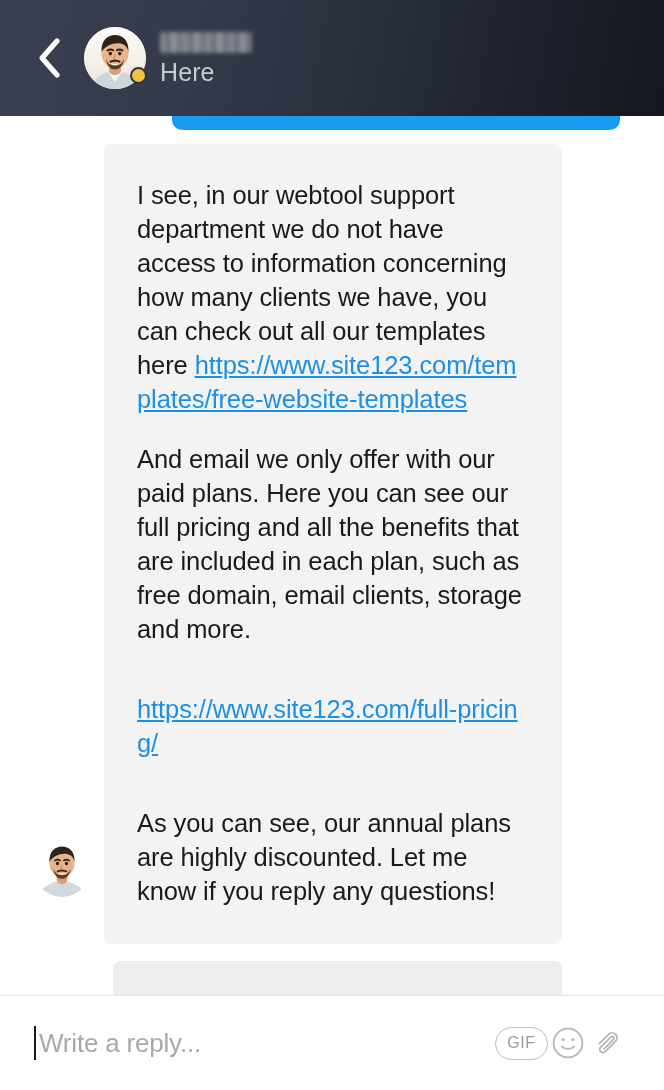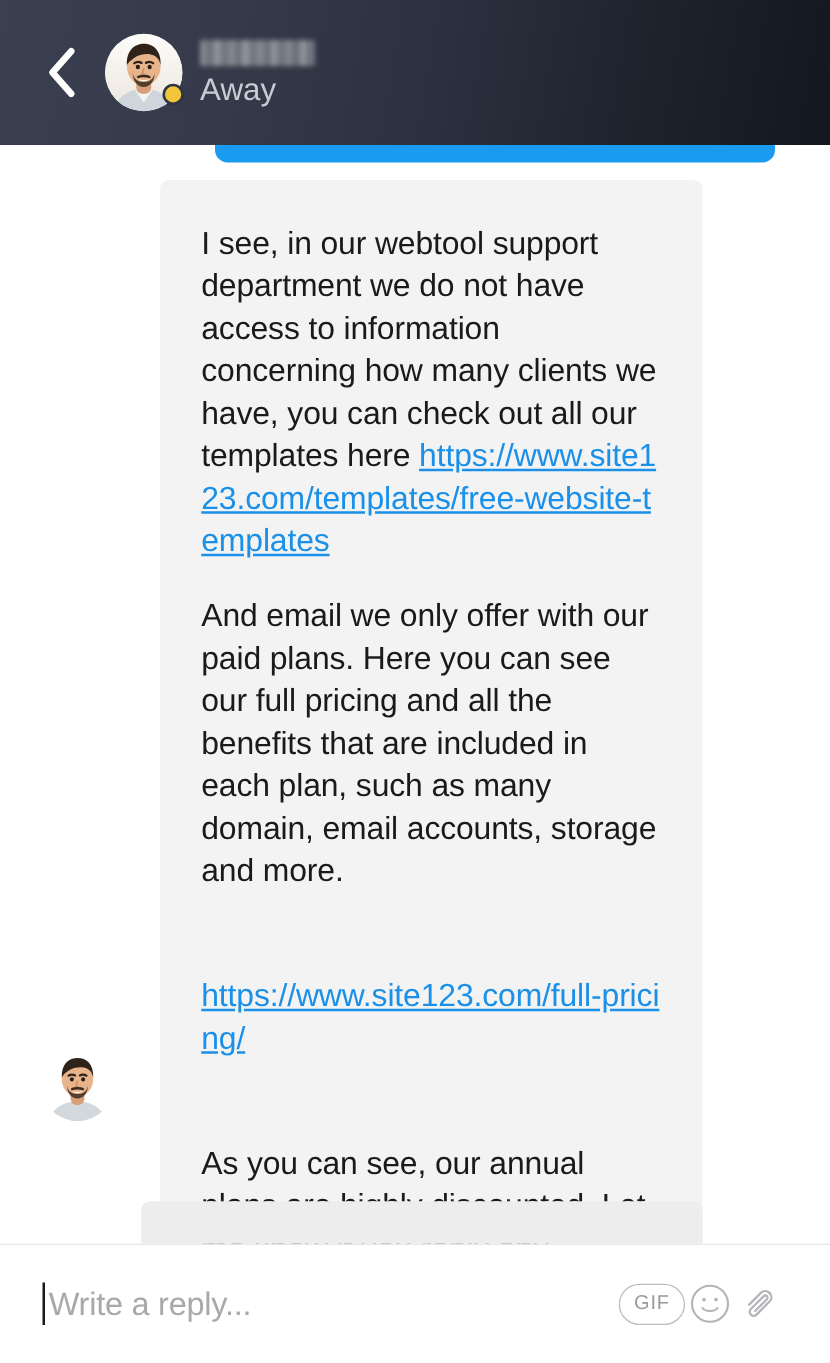--- a/index.html
+++ b/index.html
@@ -122,39 +122,39 @@
     left: 172px;
     right: 44px;
     top: -12px;
     height: 26px;
     background: #1b9bf0;
     border-radius: 10px;
   }
 
   .bubble-row {
     position: absolute;
-    left: 128px;
+    left: 104px;
     right: 102px;
   }
 
   .bubble {
     background: #f3f3f4;
     border-radius: 7px;
     padding: 34px 33px 36px 33px;
   }
 
   .bubble p {
     color: #1a1a1a;
     font-size: 25.5px;
     line-height: 34px;
     letter-spacing: -0.1px;
     font-weight: 400;
   }
   .bubble p + p { margin-top: 26px; }
-  .bubble p.spaced { margin-top: 66px; }
+  .bubble p.spaced { margin-top: 46px; }
 
   .bubble a {
     color: #1b90e8;
     text-decoration: underline;
     text-underline-offset: 2px;
     word-break: break-all;
     cursor: pointer;
   }
 
   
@@ -312,34 +312,34 @@
 
             <path d="M26.6 36.2 C28.6 38.6 33.4 38.6 35.4 36.2 C33.6 37.2 28.4 37.2 26.6 36.2 Z" fill="#ffffff"></path>
           </g>
         </svg>
       </div>
       <div class="status-dot"></div>
     </div>
 
     <div class="header-meta">
       <div class="name-redacted"></div>
-      <div class="status-text">Away</div>
+      <div class="status-text">Here</div>
     </div>
   </div>
 
   <div class="conversation">
 
     <div class="bubble-top-cut"></div>
 
     <div class="bubble-row" style="top:28px;">
       <div class="bubble">
 
         <p><span>I see, in our webtool support department we do not have access to information concerning how many clients we have, you can check out all our templates here </span><a href="#">https://www.site123.com/templates/free-website-templates</a></p>
 
-        <p>And email we only offer with our paid plans. Here you can see our full pricing and all the benefits that are included in each plan, such as many domain, email accounts, storage and more.</p>
+        <p>And email we only offer with our paid plans. Here you can see our full pricing and all the benefits that are included in each plan, such as free domain, email clients, storage and more.</p>
 
         <p class="spaced"><a href="#">https://www.site123.com/full-pricing/</a></p>
 
         <p class="spaced">As you can see, our annual plans are highly discounted. Let me know if you reply any questions!</p>
       </div>
     </div>
 
     <div class="sender-avatar" style="top:723px;">
       <svg viewBox="0 0 58 58" aria-hidden="true">
         <defs>

